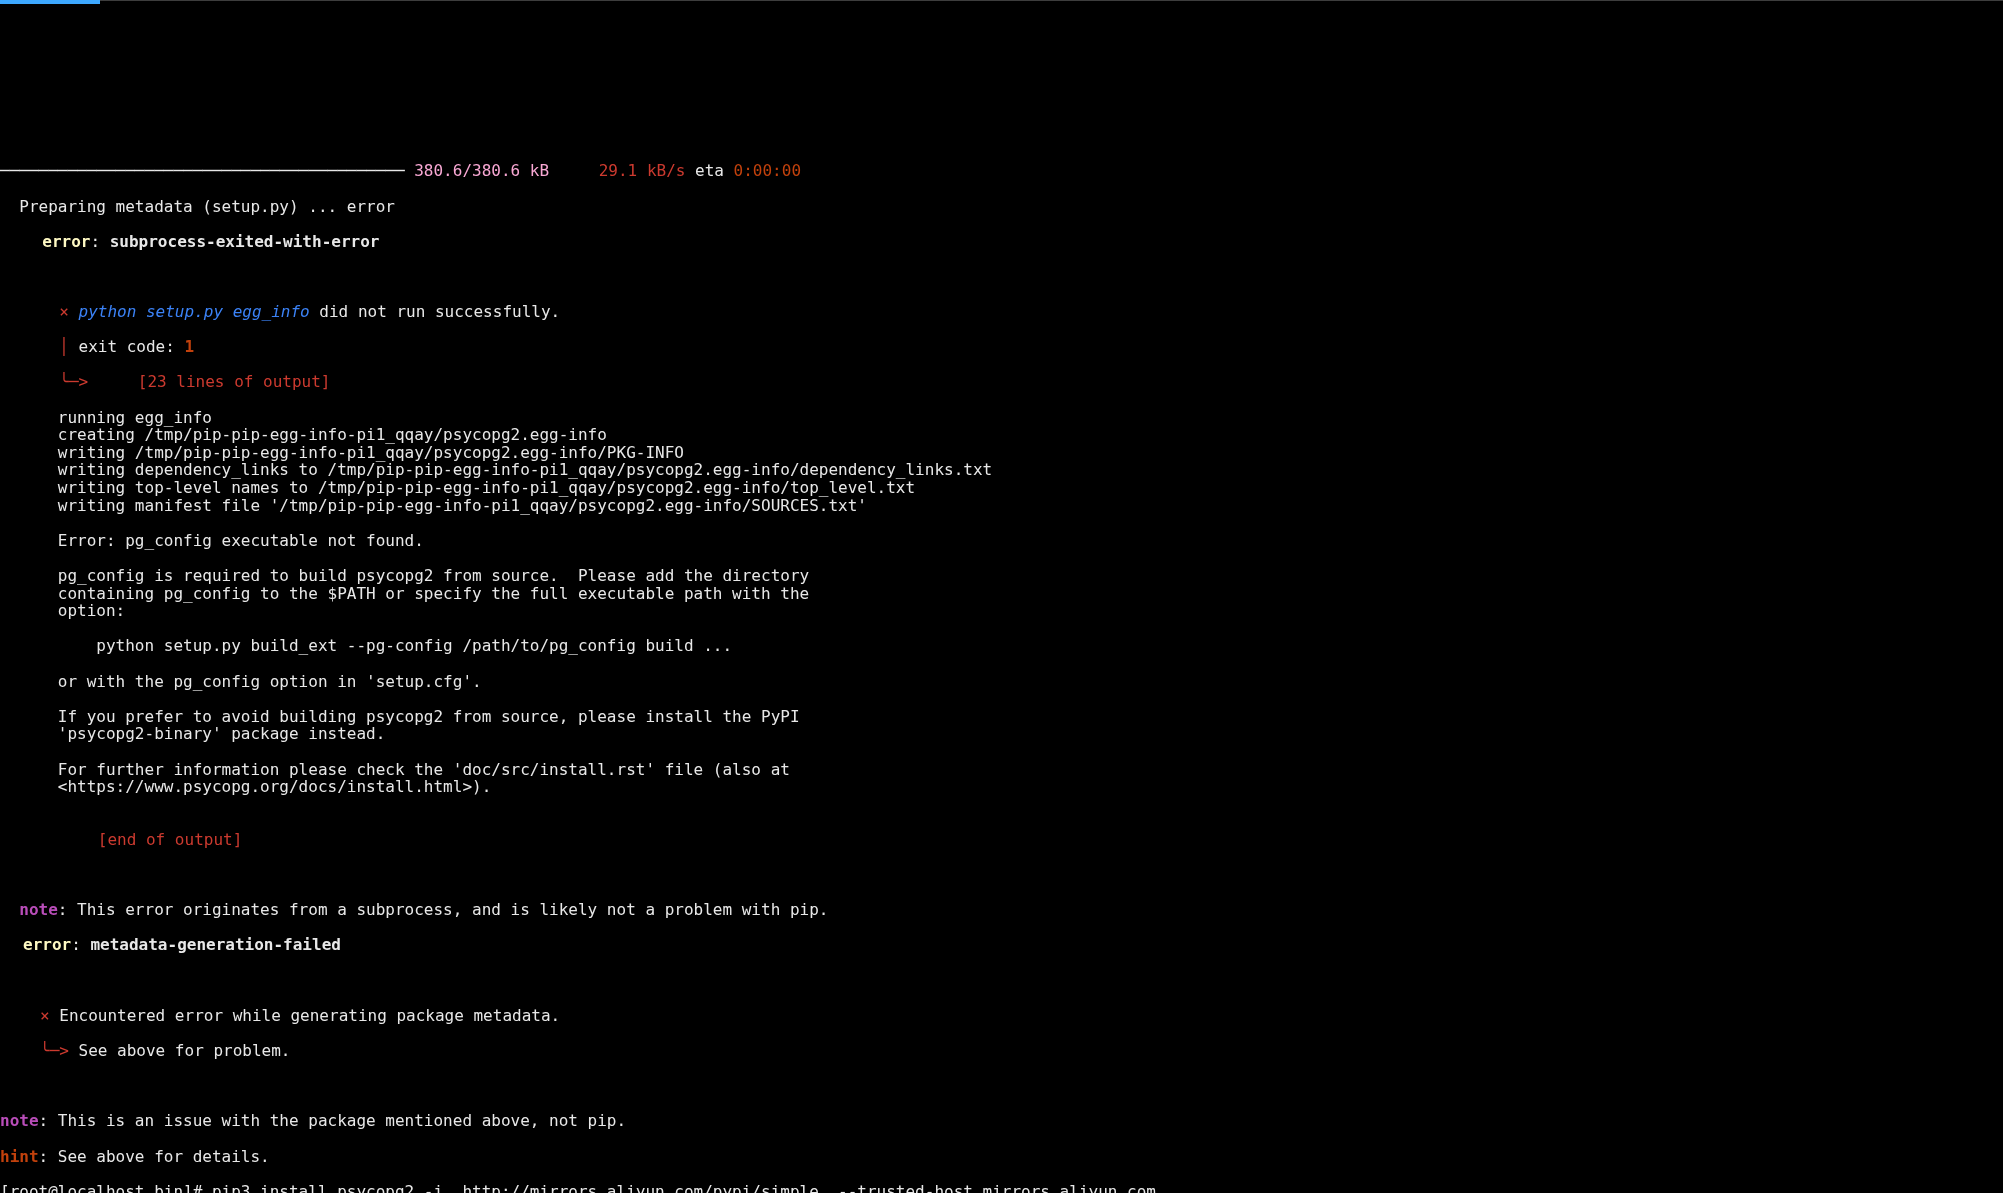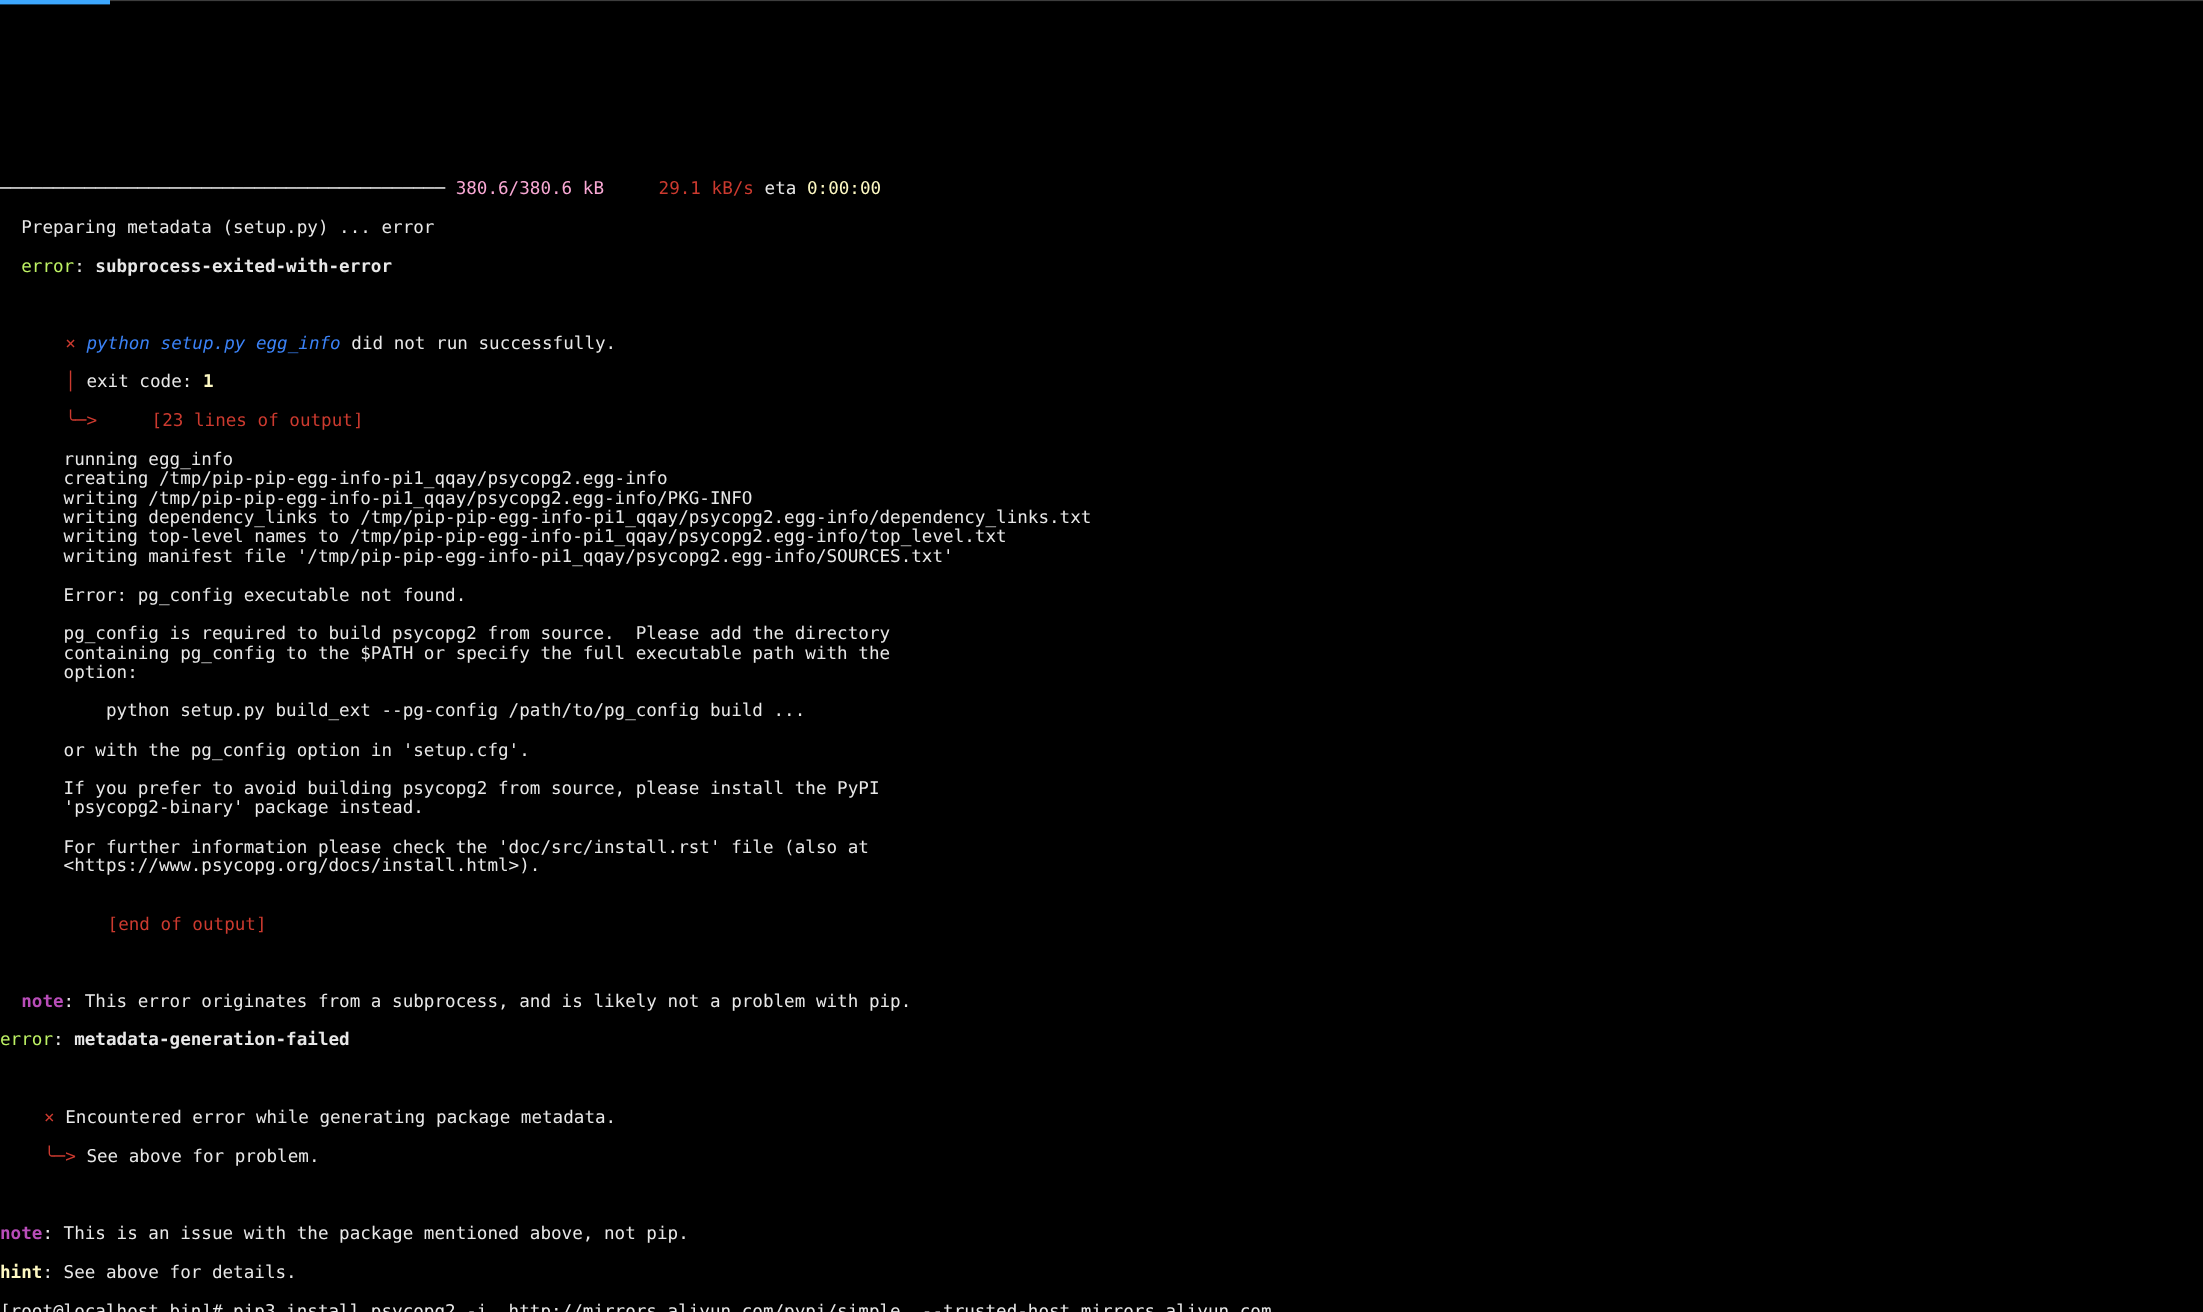--- a/index.html
+++ b/index.html
@@ -31,23 +31,23 @@
     left: 0;
     height: 4px;
     width: 100%;
     border-top: 1px solid #3d3d3d;
   }
   .line {
     white-space: pre;
   }
   .green  { color: #3b82f6; font-style: italic; }
   .teal   { color: #f9a8d4; }
-  .cyan   { color: #fef9c3; }
+  .cyan   { color: #c2410c; }
   .red    { color: #cc3a2f; margin-left: 40px; }
-  .redbold{ color: #bef264; font-weight: normal; }
+  .redbold{ color: #fef9c3; font-weight: bold; padding-left: 23px; }
   .mag    { color: #b94db9; }
   .white  { color: #e8e8e8; }
   .bold   { font-weight: bold; }
 </style>
 </head>
 <body>
 
 
 
 <div class="top-outline"></div>

